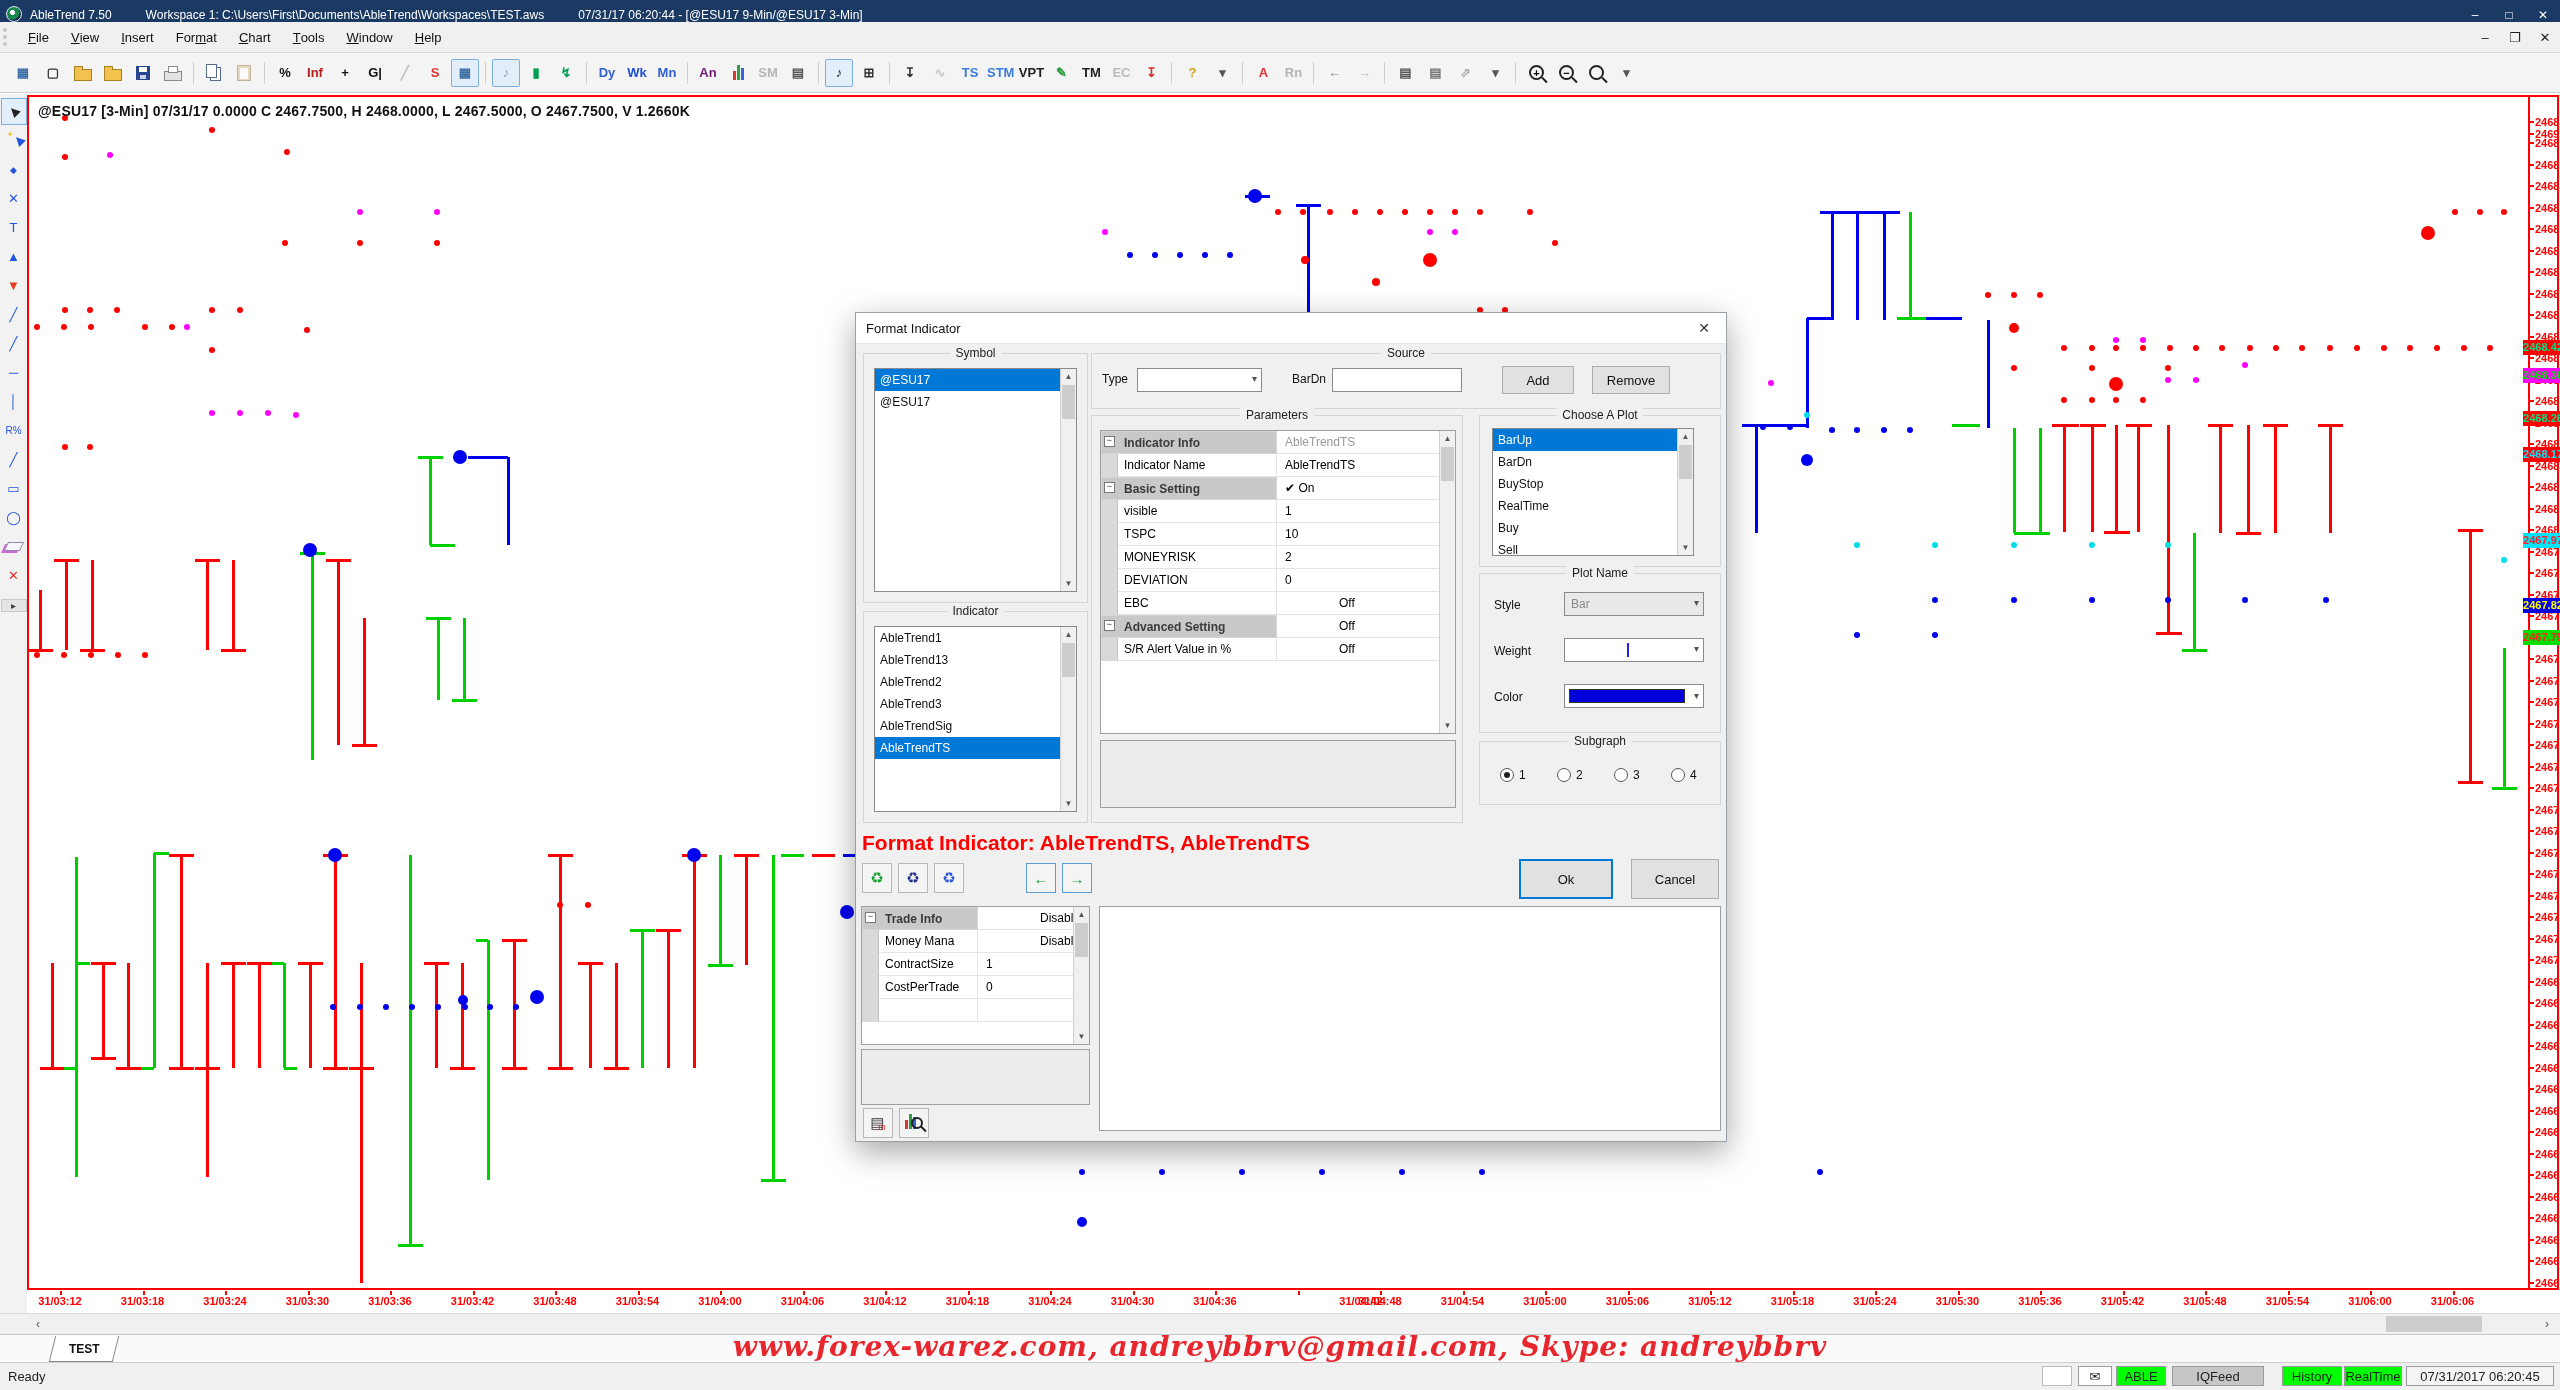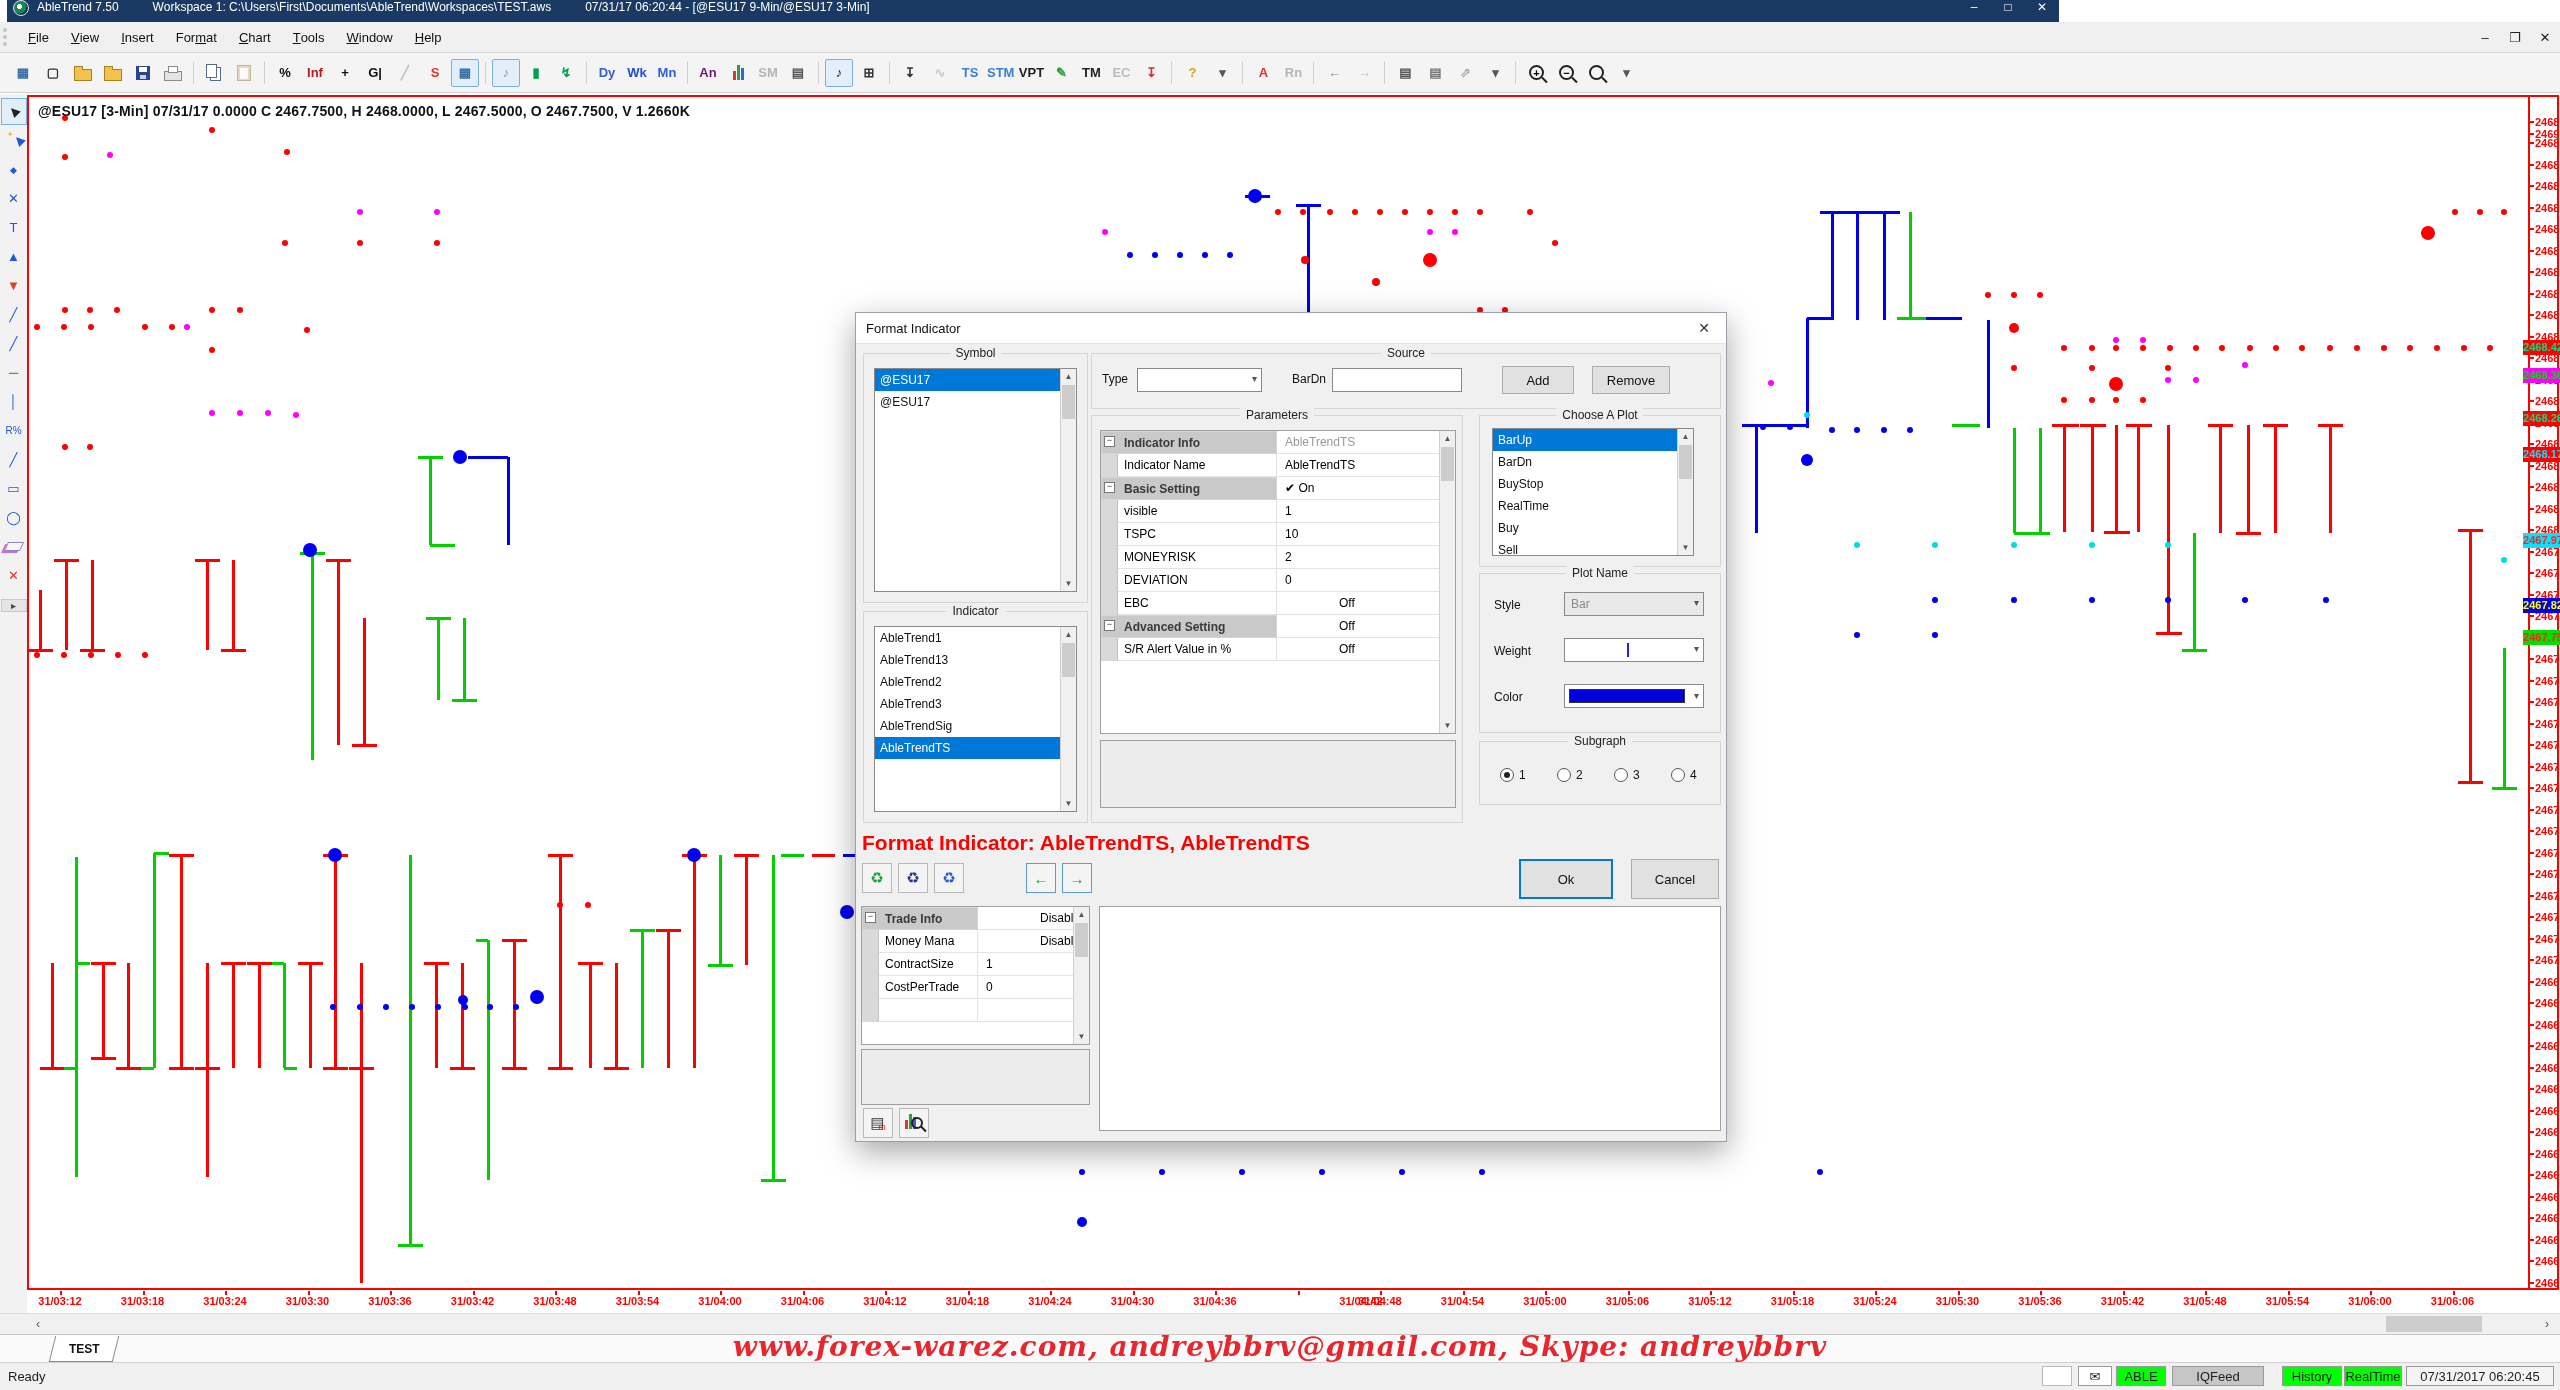--- a/index.html
+++ b/index.html
@@ -1,18 +1,18 @@
 <!DOCTYPE html>
 <html><head>
 <meta charset="utf-8">
 <style>
   html,body{margin:0;padding:0}
   body{width:2560px;height:1390px;position:relative;font-family:"Liberation Sans",sans-serif;background:#fff;overflow:hidden}
   
-  #titlebar{position:absolute;left:7px;top:0;width:2052px;height:22px;background:#1b3a63;color:#fff;display:flex;align-items:flex-start;font-size:12px}
+  #titlebar{position:absolute;left:0;top:0;width:2560px;height:22px;background:#1b3a63;color:#fff;display:flex;align-items:flex-end;font-size:12px}
   #applogo{width:14px;height:14px;border-radius:50%;margin:0 8px 0 6px;background:radial-gradient(circle at 40% 40%, #ffffff 0 20%, #19884f 21% 58%, #0e2c4e 59%);border:1px solid #dfe8f2}
   .tseg{margin-right:34px;white-space:nowrap}
   #wincontrols{margin-left:auto;display:flex}
   #wincontrols span{width:34px;text-align:center;font-size:12px;cursor:default}
   
   #menubar{position:absolute;left:0;top:22px;width:2560px;height:30px;background:#f0f0f0;border-bottom:1px solid #d9d9d9;display:flex;align-items:center;font-size:13px;color:#111}
   .mitem{padding:0 11px;height:100%;display:flex;align-items:center}
   .mitem u{text-decoration:underline}
   #menugrip{width:6px;height:18px;margin:0 4px 0 3px;border-left:4px dotted #c5c5c5}
   #childcontrols{margin-left:auto;display:flex;color:#222}

